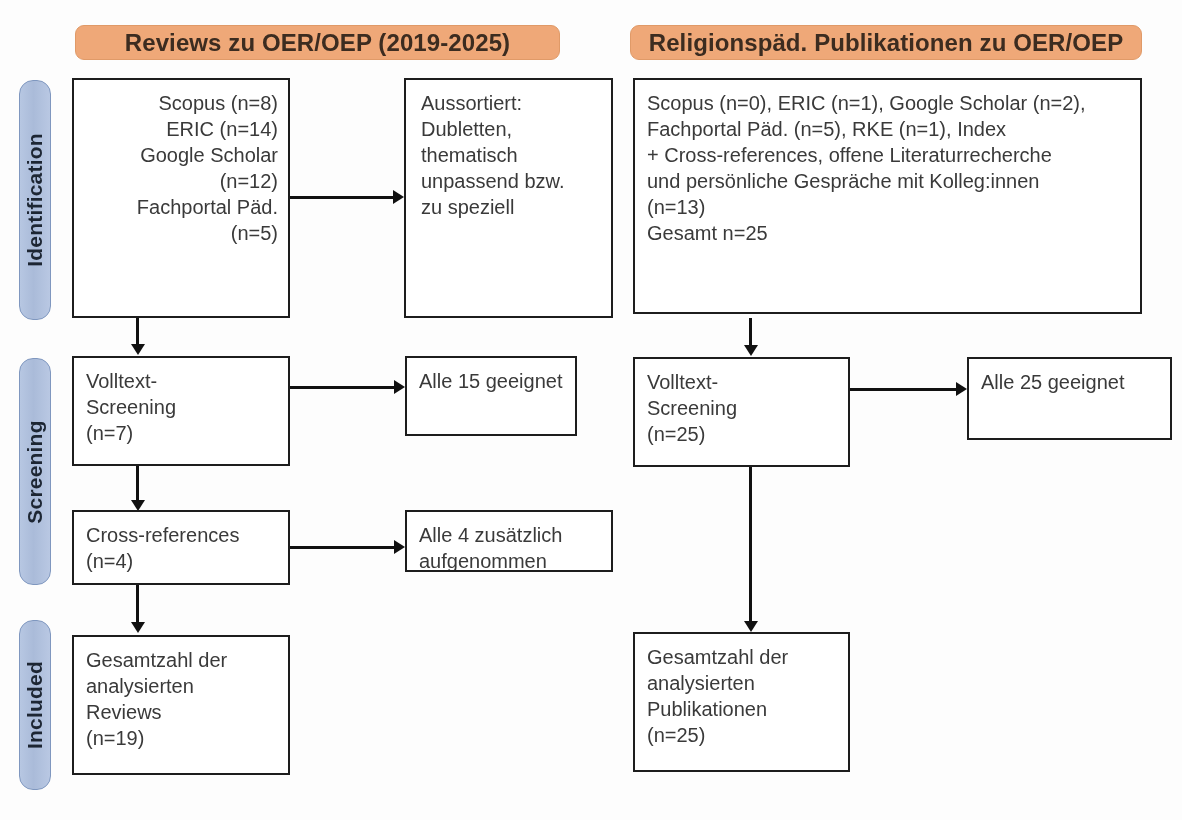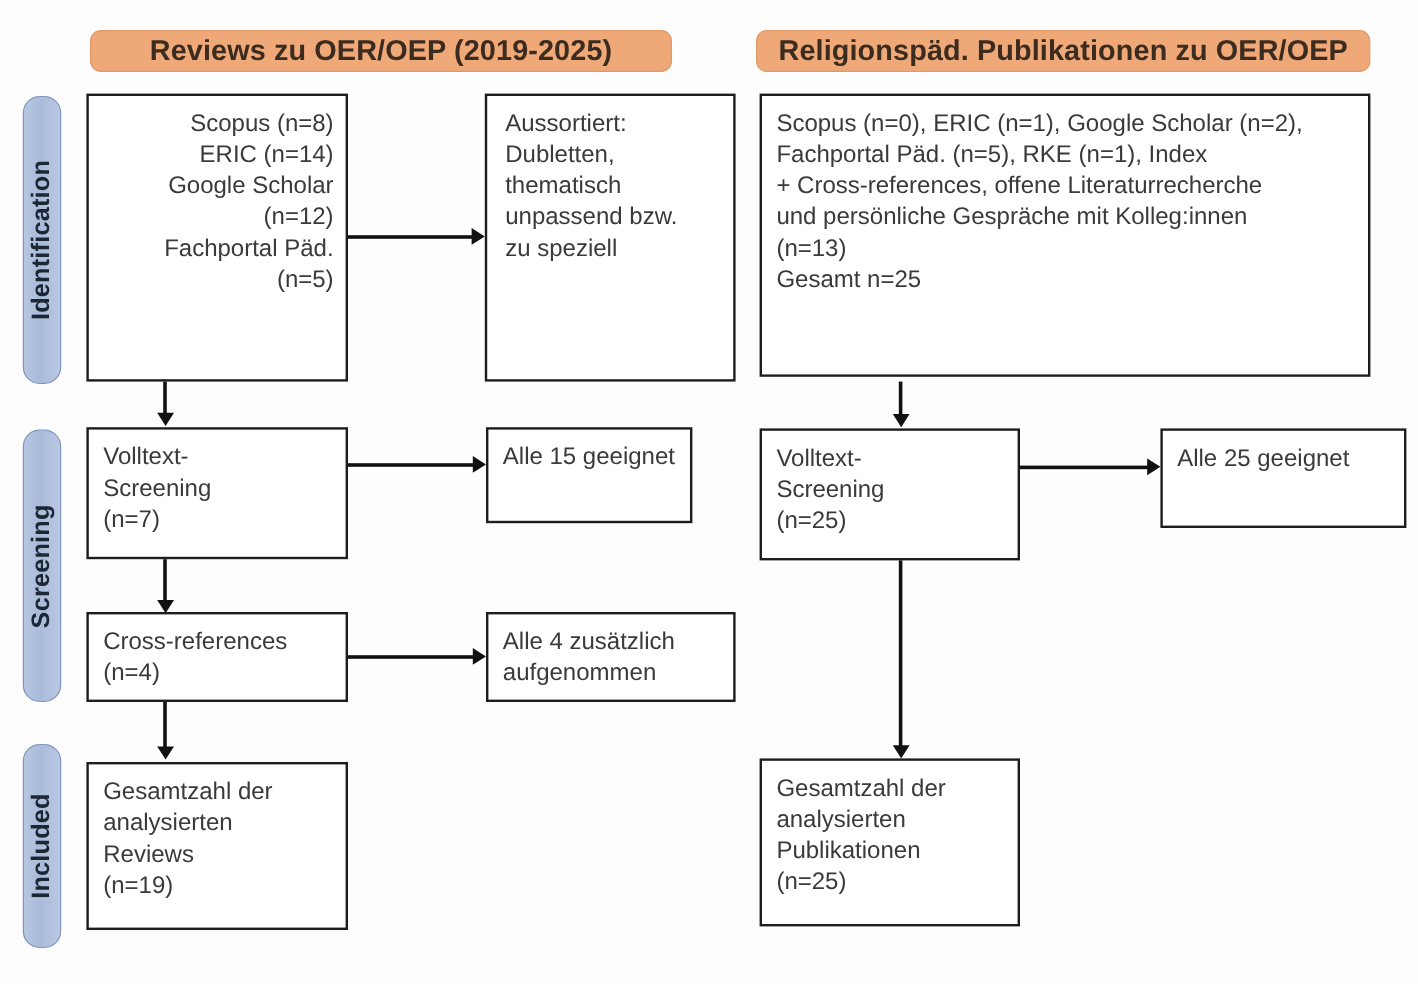--- a/index.html
+++ b/index.html
@@ -162,21 +162,21 @@
   <div class="arrow-right" style="left:394px; top:380px;"></div>
 
   <div class="v-line" style="left:136px; top:466px; width:3px; height:36px;"></div>
   <div class="arrow-down" style="left:131px; top:500px;"></div>
 
   <div class="box" style="left:72px; top:510px; width:218px; height:75px;">
     <span class="line">Cross-references</span>
     <span class="line">(n=4)</span>
   </div>
 
-  <div class="box" style="left:405px; top:510px; width:208px; height:75px;">
+  <div class="box" style="left:405px; top:510px; width:208px; height:62px;">
     <span class="line">Alle 4 zusätzlich</span>
     <span class="line">aufgenommen</span>
   </div>
 
   <div class="h-line" style="left:290px; top:546px; width:105px;"></div>
   <div class="arrow-right" style="left:394px; top:540px;"></div>
 
   <div class="v-line" style="left:136px; top:585px; width:3px; height:38px;"></div>
   <div class="arrow-down" style="left:131px; top:622px;"></div>
 

